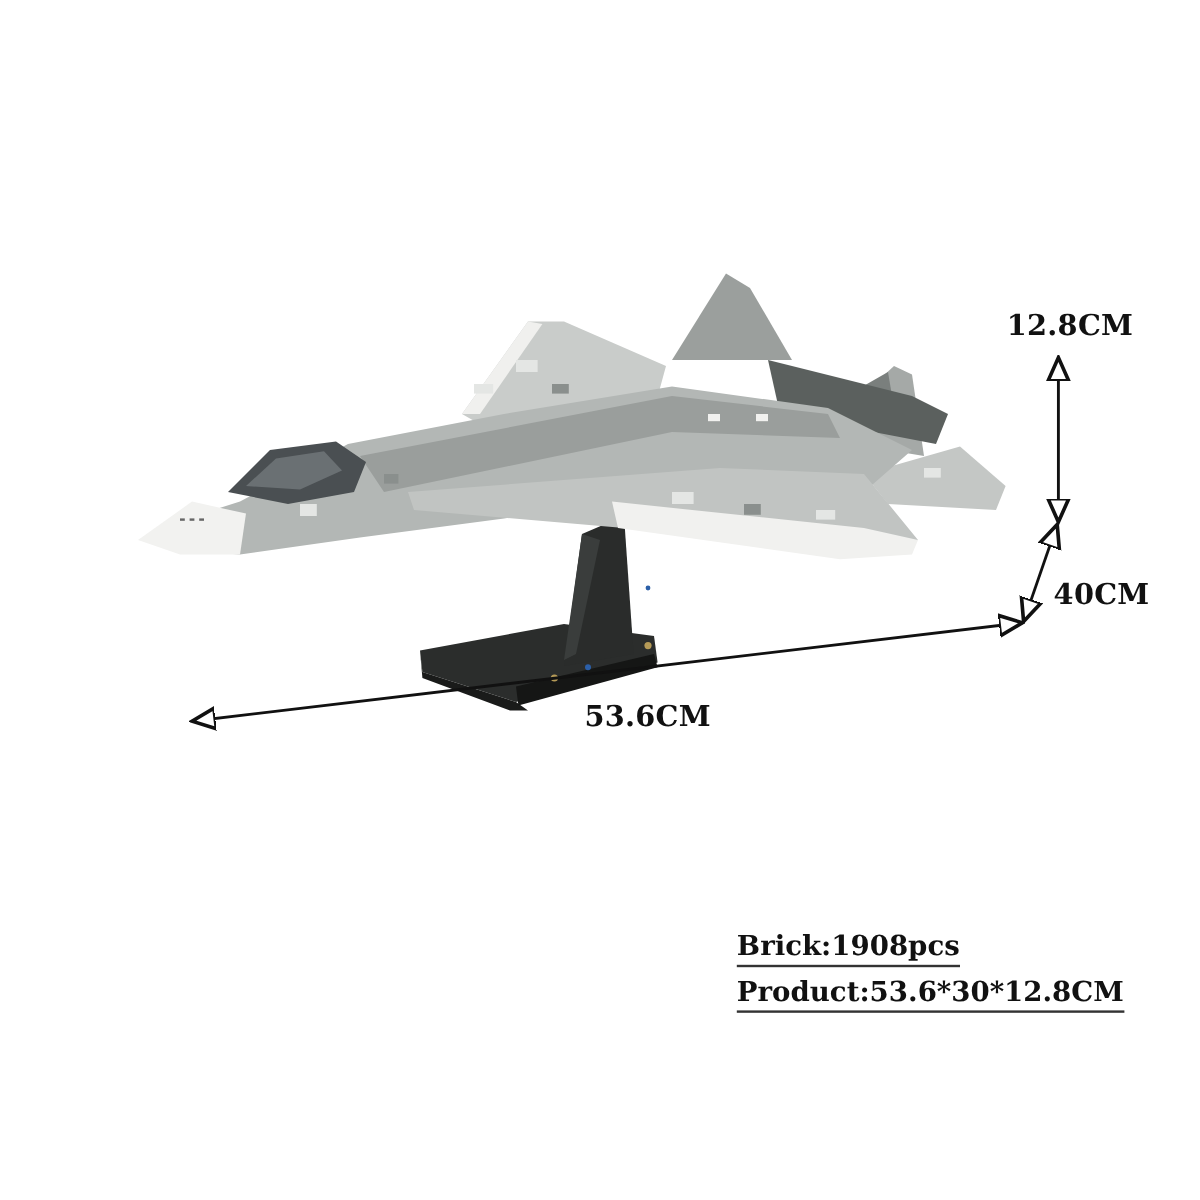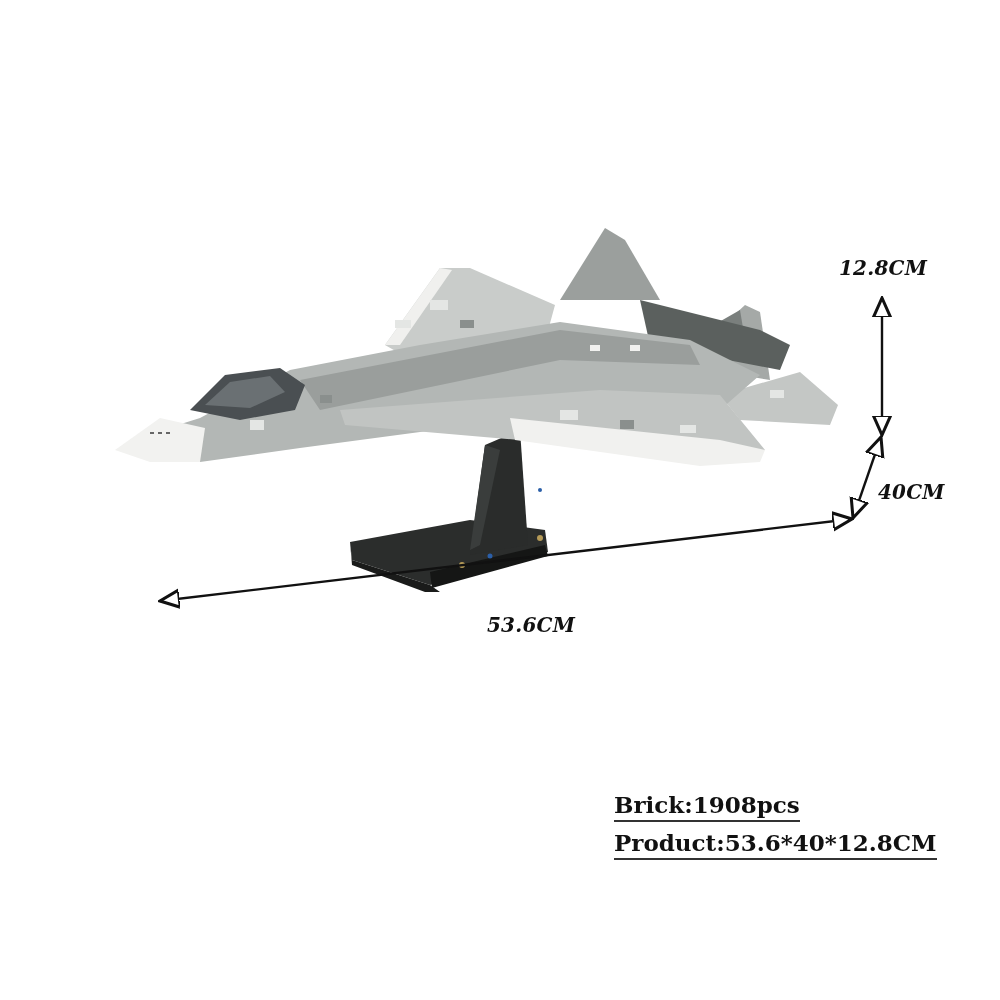--- a/index.html
+++ b/index.html
@@ -1,24 +1,24 @@
 <!DOCTYPE html>
 <html><head>
   <meta charset="utf-8">
   <style>
     html, body { margin: 0; padding: 0; background: #ffffff; }
     body { width: 1000px; height: 1000px; position: relative; overflow: hidden; font-family: "DejaVu Serif", "Liberation Serif", serif; }
     .stage { position: absolute; left: 0; top: 0; width: 1000px; height: 1000px; }
-    .dim-label { position: absolute; font-family: "DejaVu Serif", "Liberation Serif", serif; font-weight: bold; font-size: 20px; color: #111; letter-spacing: 0.2px; white-space: nowrap; font-style: italic; }
+    .dim-label { position: absolute; font-family: "DejaVu Serif", "Liberation Serif", serif; font-weight: bold; font-size: 24px; color: #111; letter-spacing: 0.2px; white-space: nowrap; }
     #dim-height { left: 839px; top: 256px; }
     #dim-depth { left: 878px; top: 480px; }
-    #dim-length { left: 487px; top: 613px; }
+    #dim-length { left: 487px; top: 582px; }
     .specs { position: absolute; left: 614px; top: 776px; }
     .spec { font-family: "DejaVu Serif", "Liberation Serif", serif; font-weight: bold; font-size: 23px; color: #111; line-height: 26px; height: 38px; display: block; }
-    .spec span { border-bottom: 2px solid #333; padding-bottom: 2px; display: inline-block; margin-top: 16px; }
+    .spec span { border-bottom: 2px solid #333; padding-bottom: 2px; display: inline-block; }
   </style>
 </head>
 <body>
 
 <div class="stage">
   <svg width="1000" height="1000" viewBox="0 0 1000 1000" xmlns="http://www.w3.org/2000/svg">
     <defs>
       <marker id="arrowOpen" viewBox="0 0 10 10" refX="9" refY="5" markerWidth="9" markerHeight="9" orient="auto-start-reverse">
         <path d="M0,1 L9,5 L0,9 Z" fill="#fff" stroke="#111" stroke-width="1.4"></path>
       </marker>
@@ -82,15 +82,15 @@
       <line x1="852" y1="519" x2="160" y2="601" marker-start="url(#arrowOpen)" marker-end="url(#arrowOpen)"></line>
     </g>
   </svg>
 
   <div id="dim-height" class="dim-label">12.8CM</div>
   <div id="dim-depth" class="dim-label">40CM</div>
   <div id="dim-length" class="dim-label">53.6CM</div>
 
   <div class="specs">
     <div class="spec"><span>Brick:1908pcs</span></div>
-    <div class="spec"><span>Product:53.6*40*12.8CM</span></div>
+    <div class="spec"><span>Product:53.6*30*12.8CM</span></div>
   </div>
 </div>
 
 </body></html>

